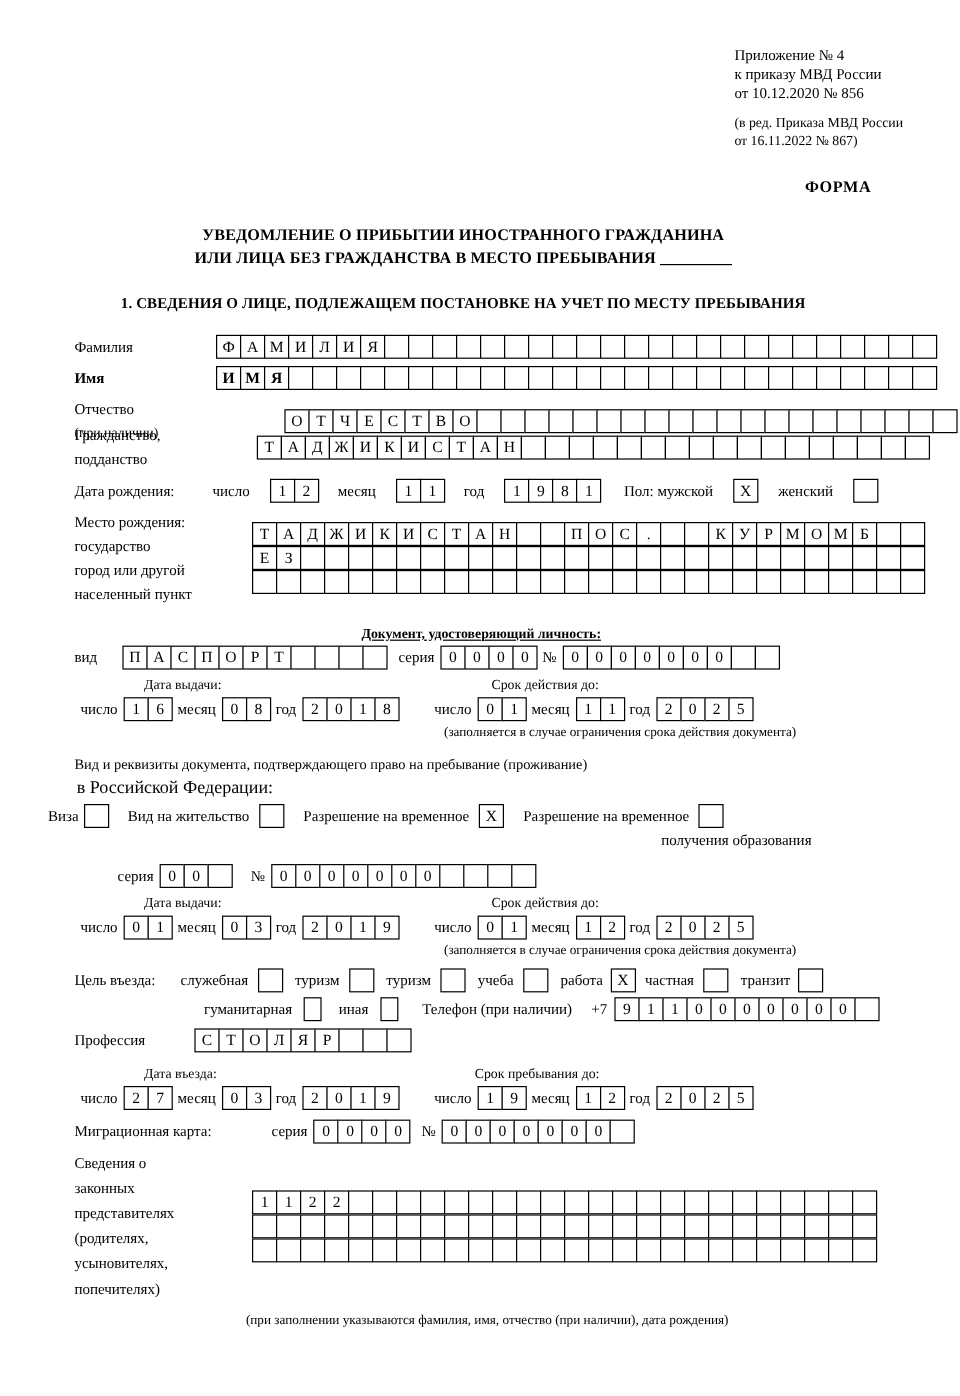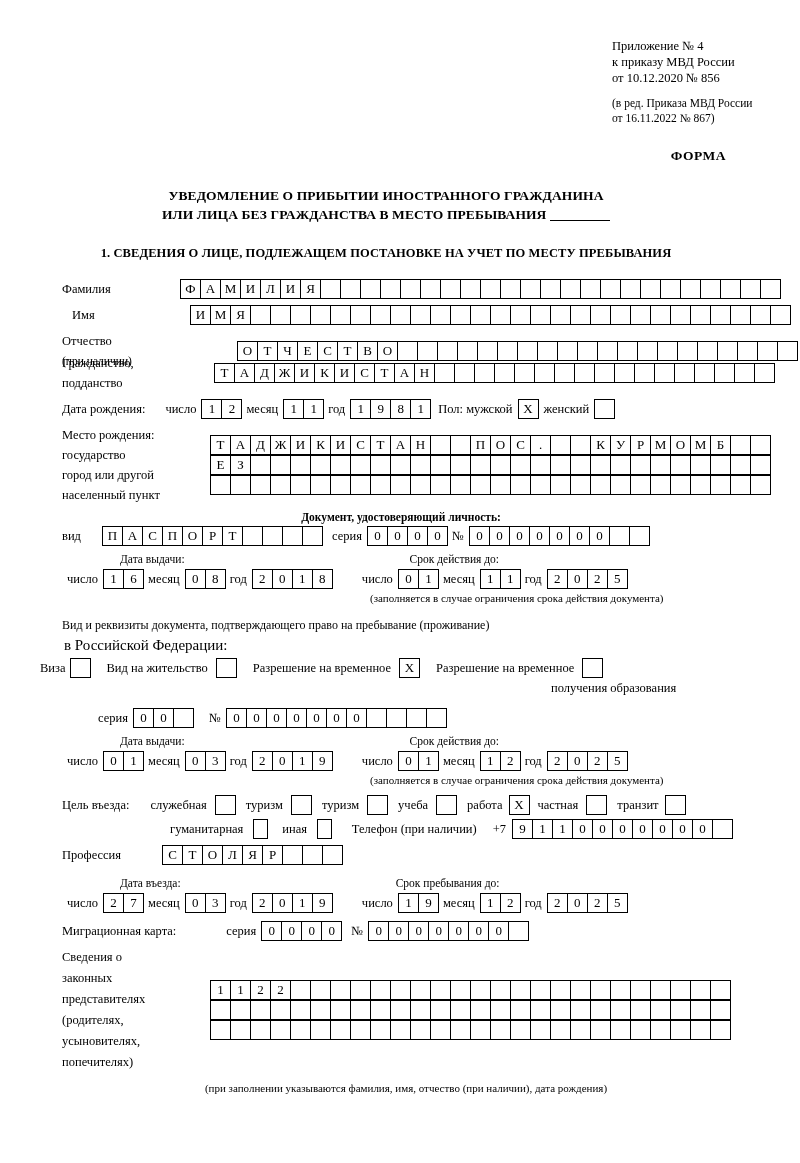--- a/index.html
+++ b/index.html
@@ -150,21 +150,21 @@
         <div class="bx"></div>
         <div class="bx"></div>
         <div class="bx"></div>
         <div class="bx"></div>
         <div class="bx"></div>
         <div class="bx"></div>
         <div class="bx"></div>
       </div>
   </div>
 
-  <div class="row" style="margin-left:32px;">
+  <div class="row" style="margin-left:22px;font-weight:bold;">
     <div class="lbl lbl-col">Имя</div>
     <div class="boxes" id="name-boxes">
         <div class="bx">И</div>
         <div class="bx">М</div>
         <div class="bx">Я</div>
         <div class="bx"></div>
         <div class="bx"></div>
         <div class="bx"></div>
         <div class="bx"></div>
         <div class="bx"></div>
@@ -260,21 +260,21 @@
         <div class="bx"></div>
         <div class="bx"></div>
         <div class="bx"></div>
         <div class="bx"></div>
         <div class="bx"></div>
         <div class="bx"></div>
         <div class="bx"></div>
       </div>
   </div>
 
-  <div class="row flexline" style="margin-left:22px;margin-top:6px;">
+  <div class="row flexline" style="margin-left:22px;margin-top:6px;justify-content:space-between;">
     <span class="lbl">Дата рождения:</span>
     <span class="mini-lbl" style="margin-left:20px;">число</span>
     <span class="boxes" id="b-day">
         <div class="bx">1</div>
         <div class="bx">2</div>
       </span>
     <span class="mini-lbl">месяц</span>
     <span class="boxes" id="b-mon">
         <div class="bx">1</div>
         <div class="bx">1</div>
@@ -386,21 +386,21 @@
           <div class="bx"></div>
           <div class="bx"></div>
           <div class="bx"></div>
           <div class="bx"></div>
           <div class="bx"></div>
           <div class="bx"></div>
         </div>
     </div>
   </div>
 
-  <div class="center b-title" style="margin-top:6px;margin-left:30px;">Документ, удостоверяющий личность:</div>
+  <div class="center b-title" style="margin-top:18px;margin-left:30px;text-decoration:underline;">Документ, удостоверяющий личность:</div>
 
   <div class="row flexline" style="margin-left:22px;margin-top:3px;">
     <span class="lbl" style="width:40px;">вид</span>
     <span class="boxes" id="id-type">
         <div class="bx">П</div>
         <div class="bx">А</div>
         <div class="bx">С</div>
         <div class="bx">П</div>
         <div class="bx">О</div>
         <div class="bx">Р</div>

